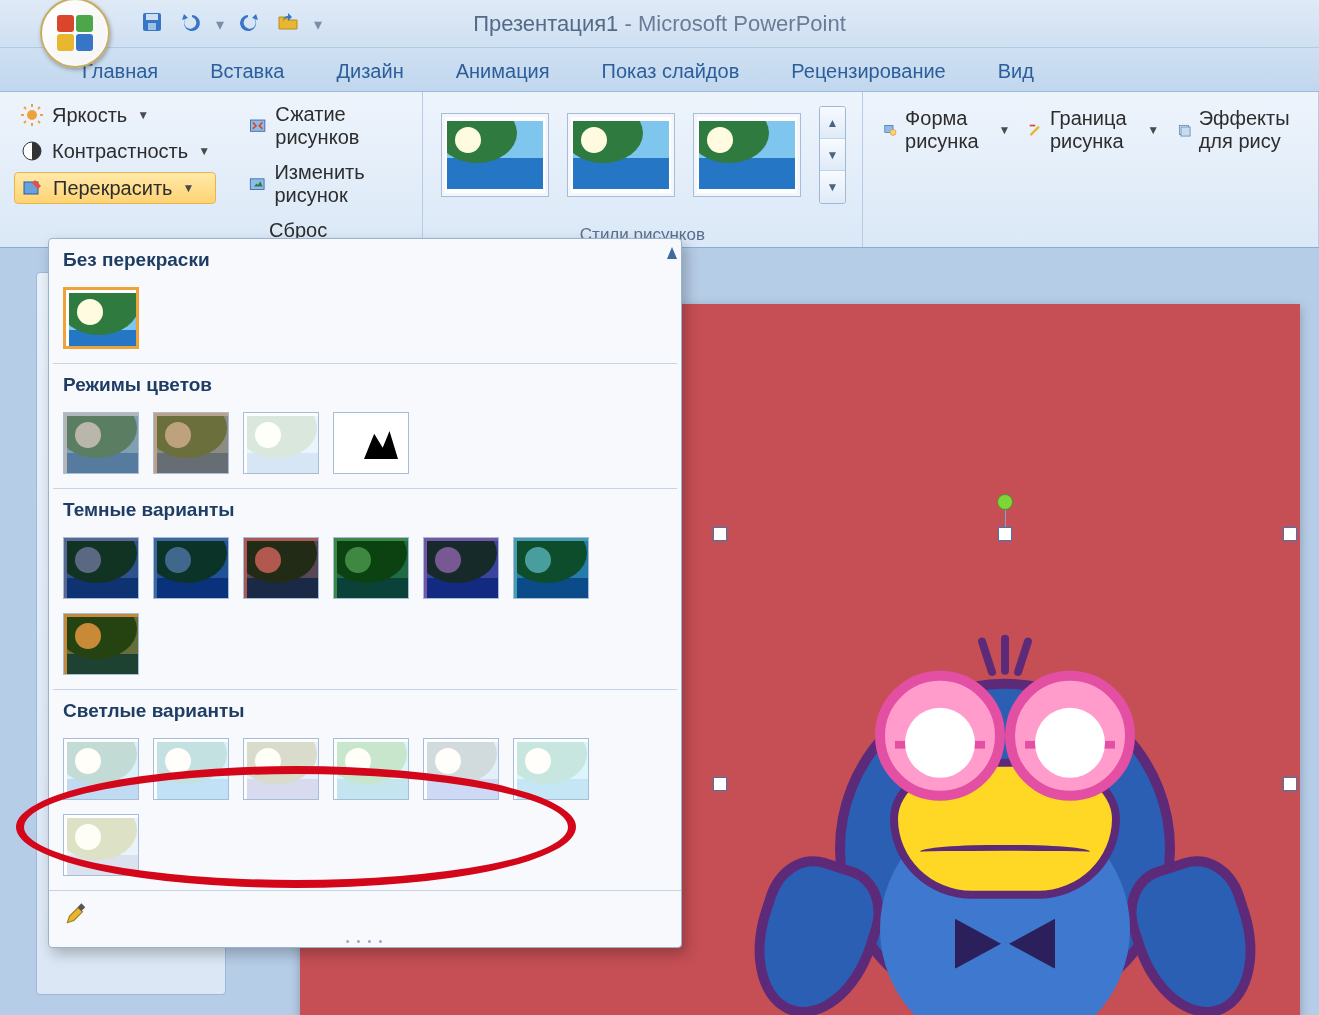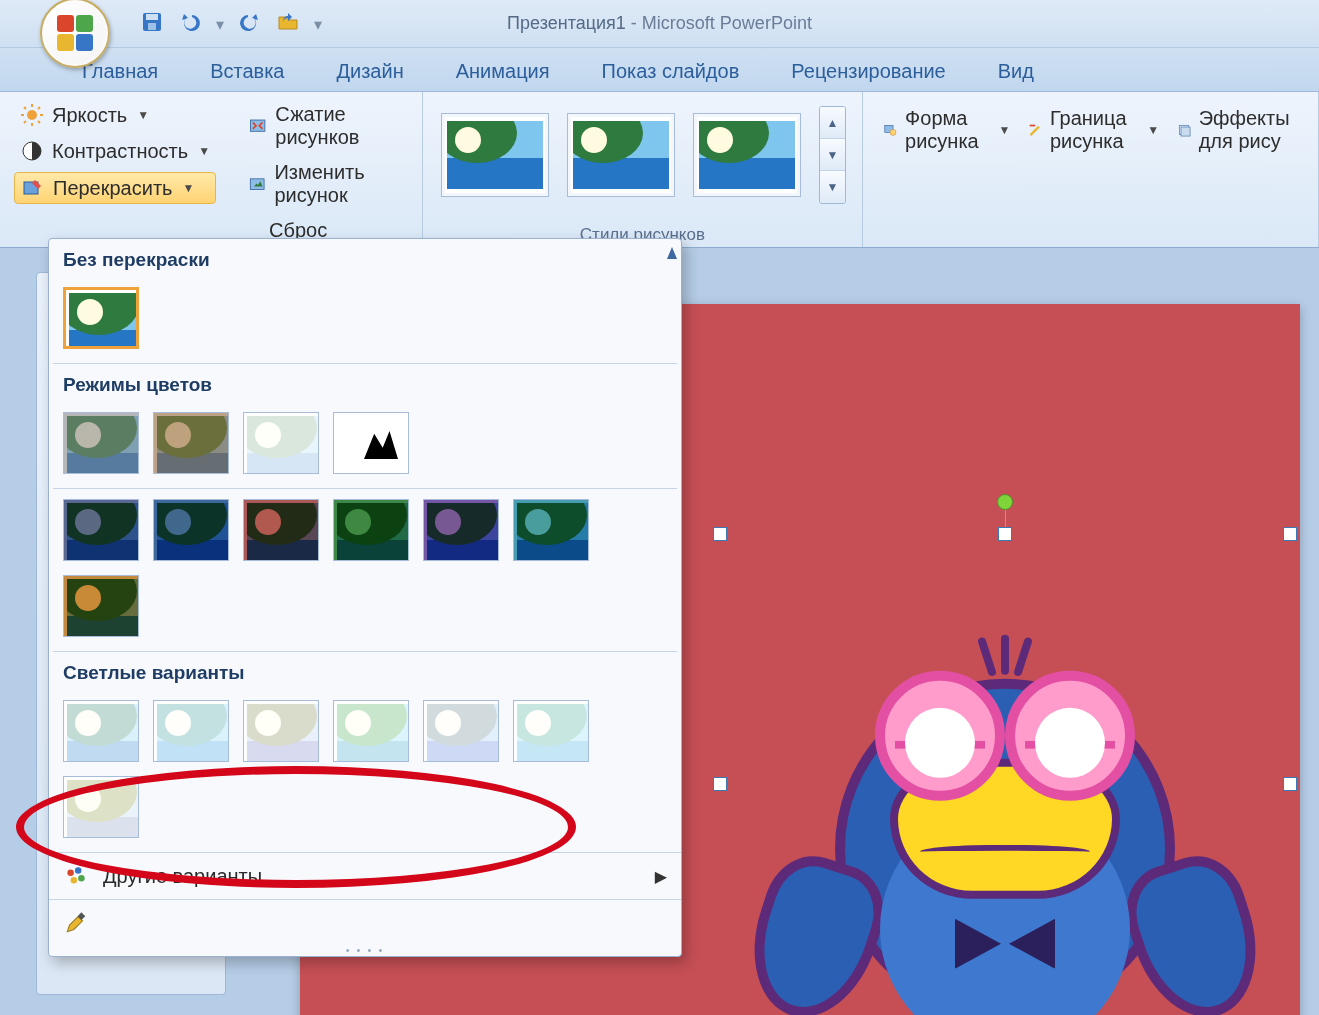--- a/index.html
+++ b/index.html
@@ -20,21 +20,21 @@
     background: linear-gradient(#dfeaf7,#cfe0f2);
     border-bottom: 1px solid #b5c9e1;
     display: flex;
     align-items: center;
     position: relative;
   }
   .title-text {
     position: absolute;
     left: 0; right: 0;
     text-align: center;
-    font-size: 18px;
+    font-size: 22px;
     color: #6a7c97;
     pointer-events: none;
   }
   .title-text .doc { color:#546a86;}
   .office-btn {
     position: absolute;
     left: 40px; top: -2px;
     width: 70px; height: 70px;
     border-radius: 50%;
     background: radial-gradient(circle at 30% 30%, #fff, #f2f2f2);
@@ -491,20 +491,21 @@
       </div>
     <div class="rc-thumb">
         <div class="mini landscape"></div>
         <div class="washo"></div>
       </div>
     <div class="rc-thumb">
         <div class="bwshape"></div>
       </div>
   </div>
   <div class="rc-sep"></div>
+  <div class="rc-section-title">Темные варианты</div>
   <div class="rc-row" id="dark-row">
       <div class="rc-thumb">
         <div class="mini landscape"></div>
         <div class="tint" style="background: rgb(91, 106, 148);"></div>
       </div>
       <div class="rc-thumb">
         <div class="mini landscape"></div>
         <div class="tint" style="background: rgb(63, 106, 160);"></div>
       </div>
       <div class="rc-thumb">
@@ -554,32 +555,20 @@
       <div class="rc-thumb">
         <div class="mini landscape"></div>
         <div class="tint" style="background: rgb(207, 231, 236); mix-blend-mode: screen; opacity: 0.9;"></div>
       </div>
       <div class="rc-thumb">
         <div class="mini landscape"></div>
         <div class="tint" style="background: rgb(236, 220, 198); mix-blend-mode: screen; opacity: 0.9;"></div>
       </div>
     </div>
 
-  <div class="rc-footer-item">
-    <span class="ic">
-      <svg viewBox="0 0 24 24">
-          <circle cx="7" cy="9" r="3" fill="#d9462b"></circle>
-          <circle cx="14" cy="7" r="3" fill="#3776c7"></circle>
-          <circle cx="17" cy="14" r="3" fill="#4ea64a"></circle>
-          <circle cx="10" cy="16" r="3" fill="#e8b72f"></circle>
-        </svg>
-    </span>
-    <span>Другие варианты</span>
-    <span class="rc-arrow-r">▶</span>
-  </div>
   <div class="rc-footer-item">
     <span class="ic">
       <svg viewBox="0 0 24 24">
           <path d="M4 20l2-6 8-8 4 4-8 8-6 2z" fill="#e8b72f" stroke="#9c7a1e"></path>
           <rect x="15" y="3" width="5" height="5" fill="#555" transform="rotate(45 17 5)"></rect>
         </svg>
     </span>
   </div>
   <div class="rc-grip">• • • •</div>
 </div>

